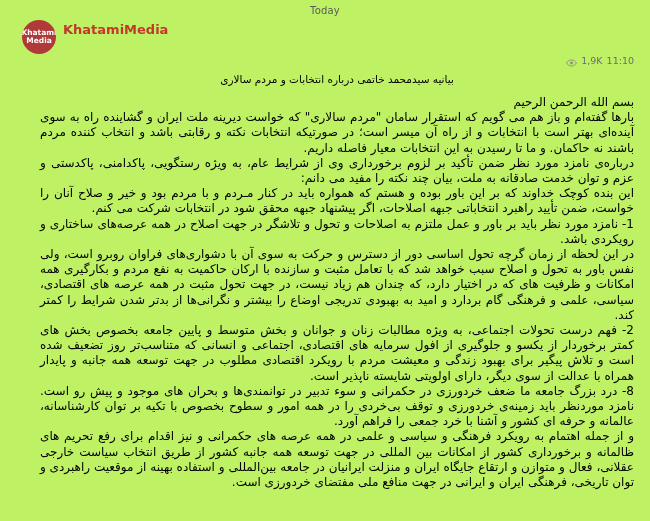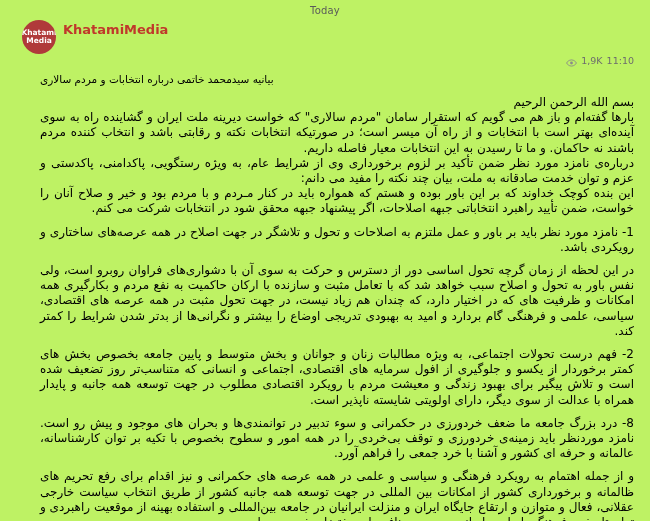--- a/index.html
+++ b/index.html
@@ -84,30 +84,30 @@
   
   .msg-body {
     padding: 3px 16px 0 40px;
     text-align: right;
     direction: rtl;
   }
   .msg-title {
     font-size: 10.5px;
     line-height: 16px;
     margin-bottom: 8px;
-    text-align: left;
+    text-align: center;
   }
   .para {
     font-size: 12px;
     line-height: 15.2px;
     margin: 0 0 0 0;
     text-align: justify;
     text-justify: inter-word;
   }
-  .para.spaced { margin-top: 8px; }
+  .para.spaced { margin-top: 0; }
 </style>
 </head>
 <body>
 
 <div class="screen">
 
   <div class="date-divider">Today</div>
 
   <div class="msg-head">
     <div class="avatar">

